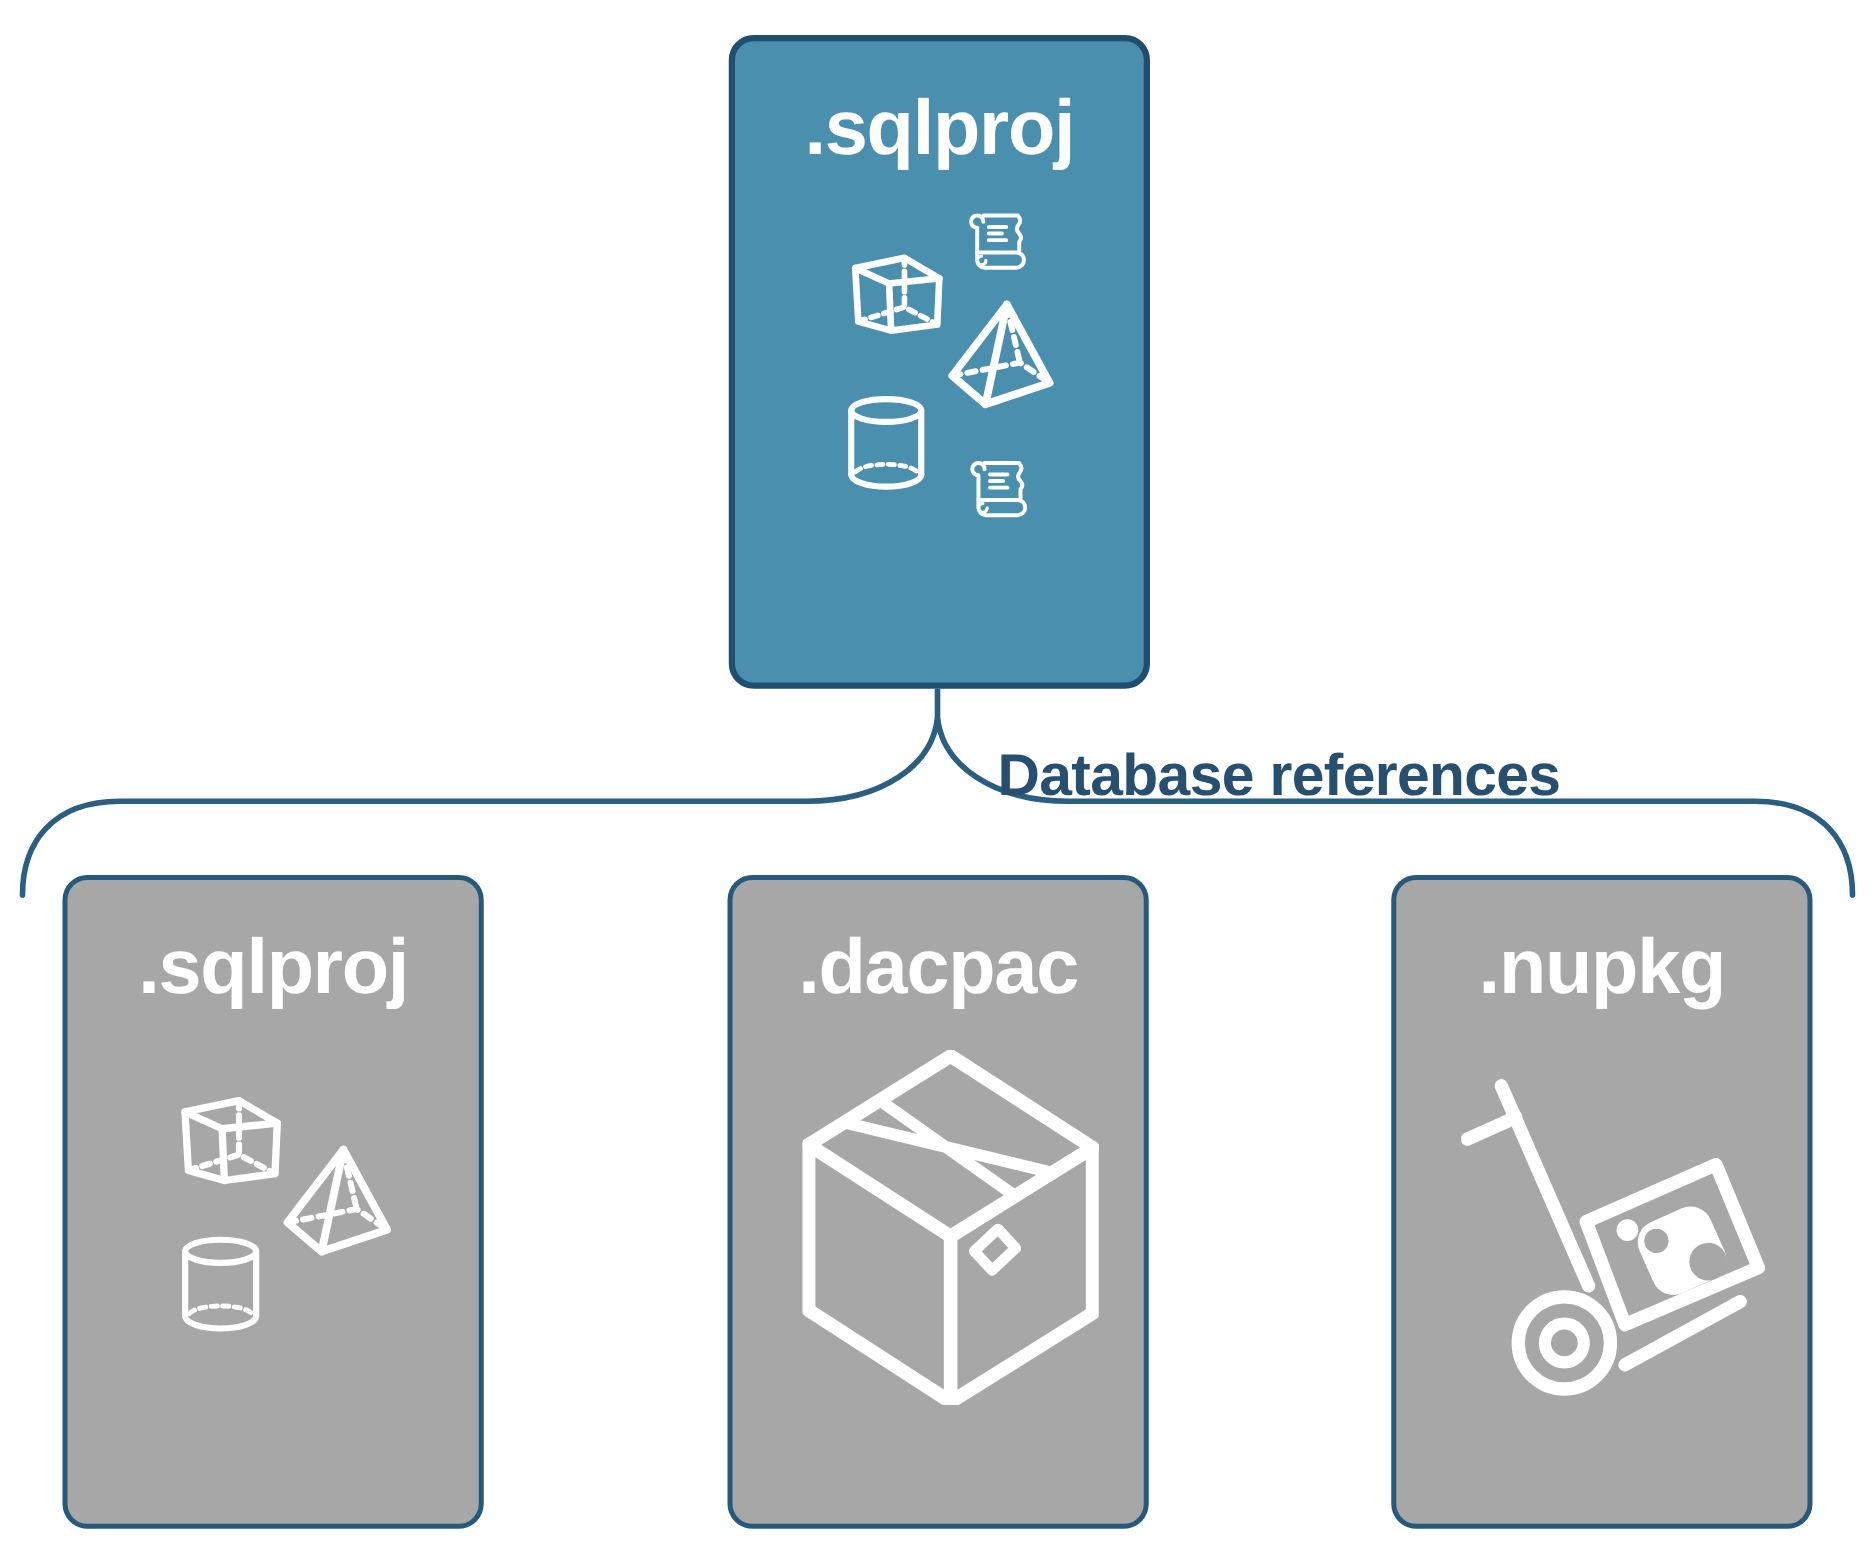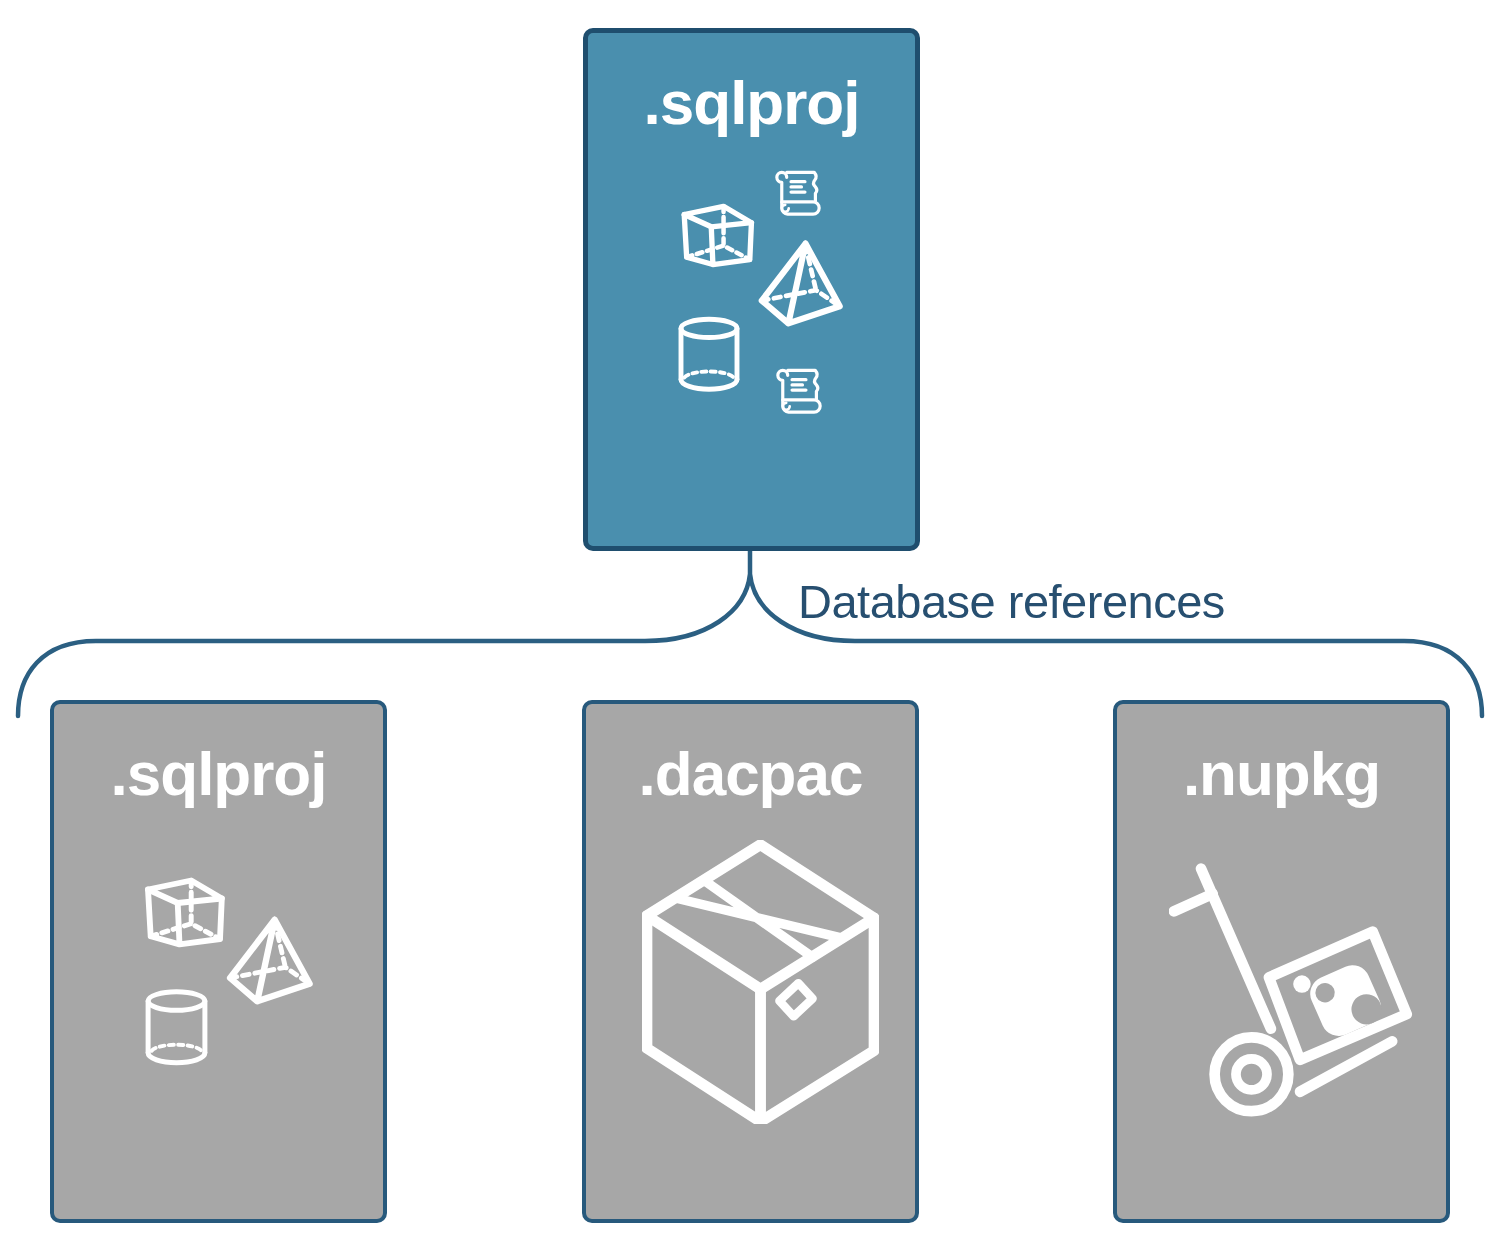--- a/index.html
+++ b/index.html
@@ -10,40 +10,40 @@
     --child_outline:#27597C;
     --connector_line:#2B5F82;
     --connector_text:#274F70;
     --node_text:#ffffff;
     --icon:#ffffff;
   }
   html,body{margin:0;padding:0;background:var(--background);}
   body{font-family:"Liberation Sans", sans-serif;}
   .canvas{position:relative;width:1500px;height:1250px;background:var(--background);overflow:hidden;}
 
-  .node{position:absolute;box-sizing:border-box;border-radius:10px;}
+  .node{position:absolute;box-sizing:border-box;border-radius:20px;}
   .node-root{left:583px;top:28px;width:337px;height:523px;background:var(--root_fill);border:5px solid var(--root_outline);}
   .node-child{width:337px;height:523px;background:var(--child_fill);border:4px solid var(--child_outline);}
   .node-child.pos-left{left:50px;top:700px;}
   .node-child.pos-mid{left:582px;top:700px;}
   .node-child.pos-right{left:1113px;top:700px;}
 
   .node-title{
     margin-top:34px;text-align:center;
     font-size:62px;font-weight:800;letter-spacing:-1px;
     color:var(--node_text);
   }
   .icon{position:absolute;}
   .icon svg{display:block;width:100%;height:100%;}
 
   .brace-layer{position:absolute;left:0;top:0;width:1500px;height:1250px;pointer-events:none;}
 
   .connector-label{
-    position:absolute;left:798px;top:574px;width:480px;
-    font-size:47px;font-weight:400;letter-spacing:-0.5px;
+    position:absolute;left:798px;top:592px;width:480px;
+    font-size:47px;font-weight:700;letter-spacing:-0.5px;
     color:var(--connector_text);white-space:nowrap;
   }
 
   .st{stroke:var(--icon);fill:none;stroke-linecap:round;stroke-linejoin:round;}
   .dash{stroke-dasharray:7 6;}
 </style>
 </head>
 <body>
 
 <div class="canvas">

